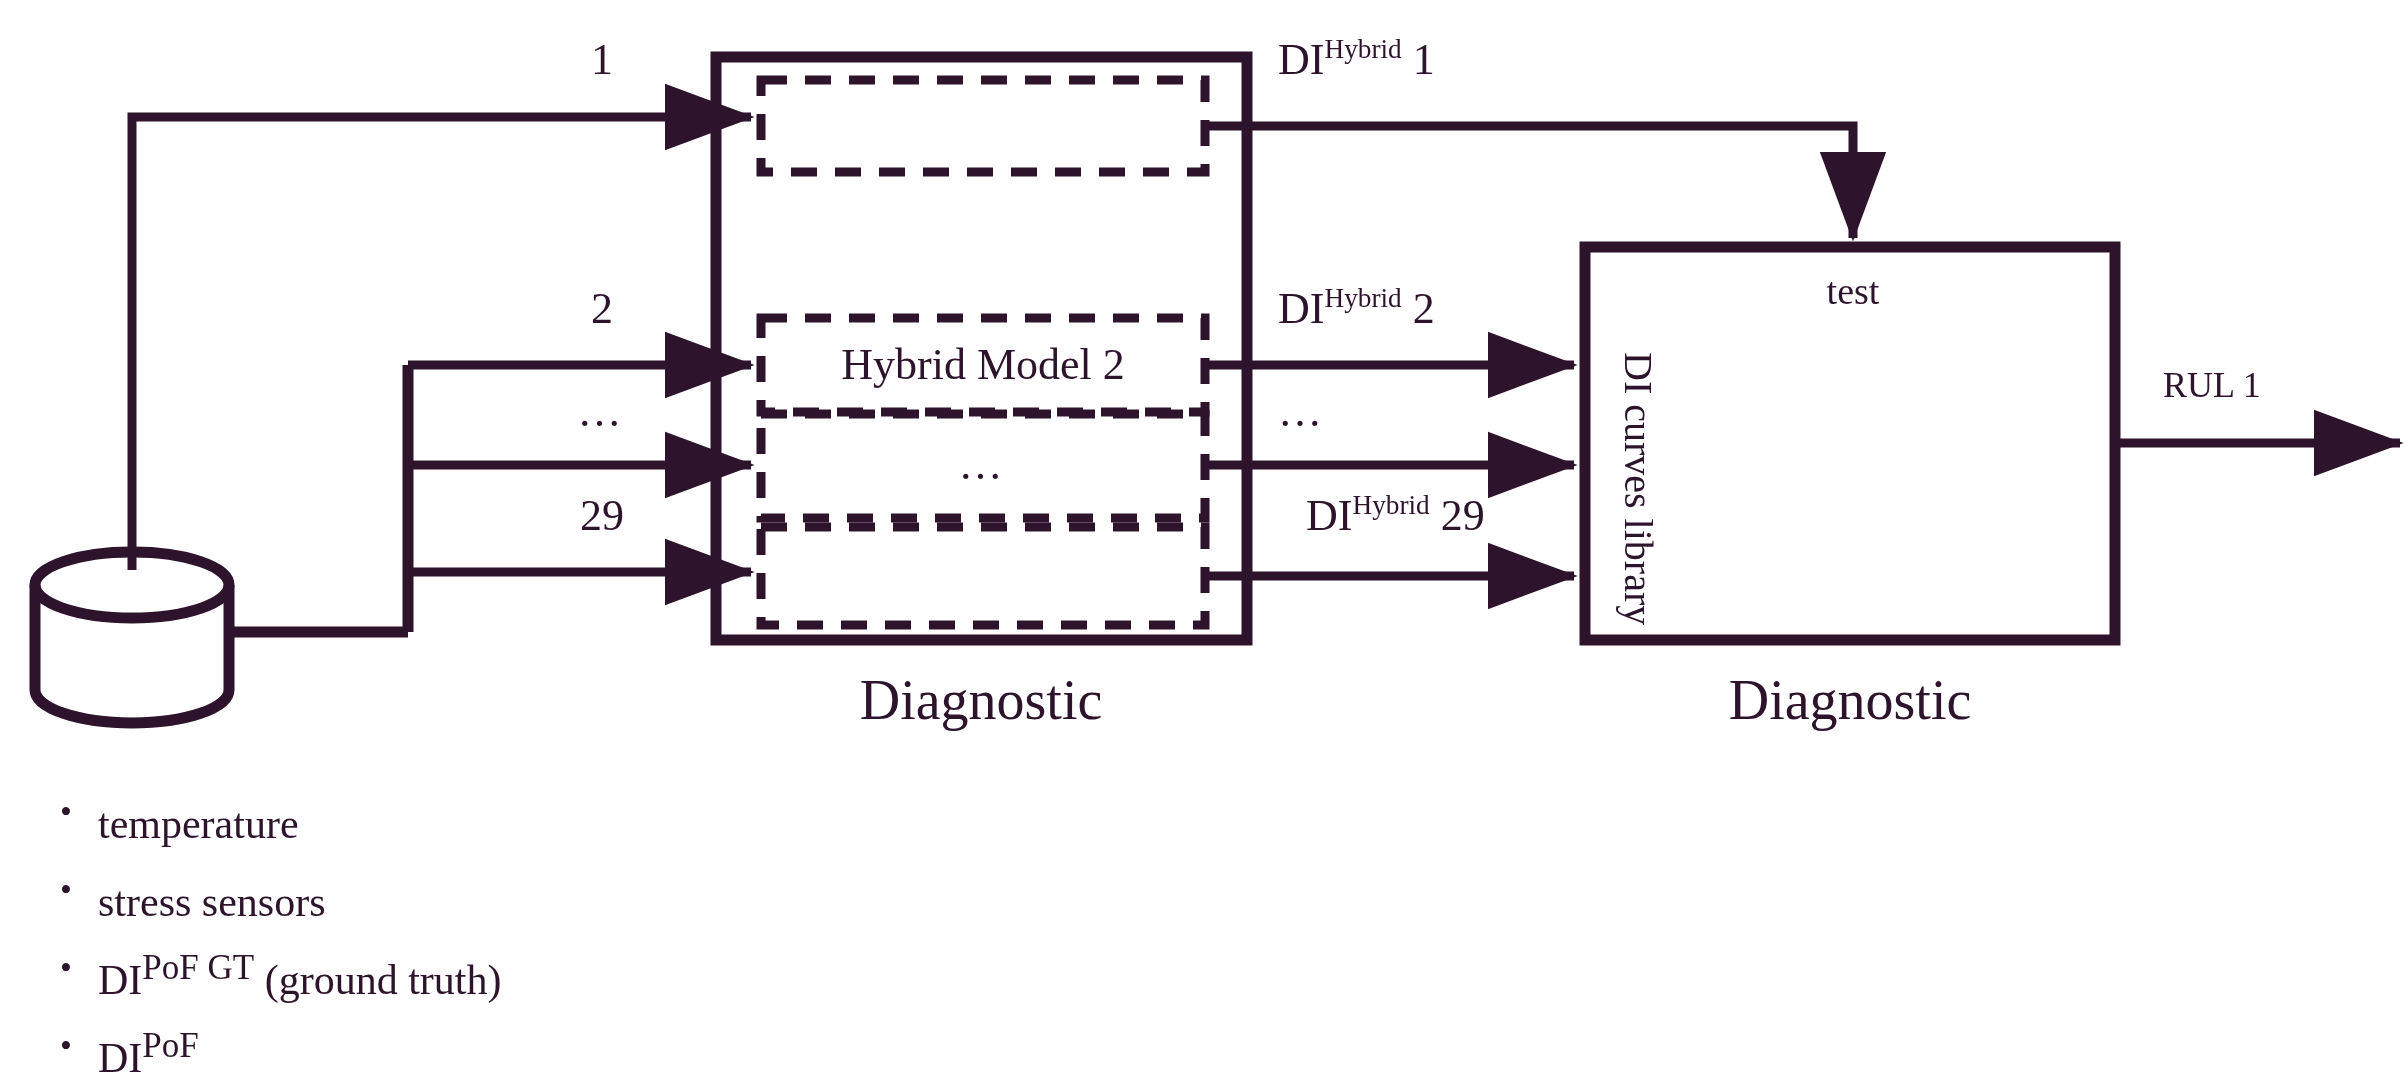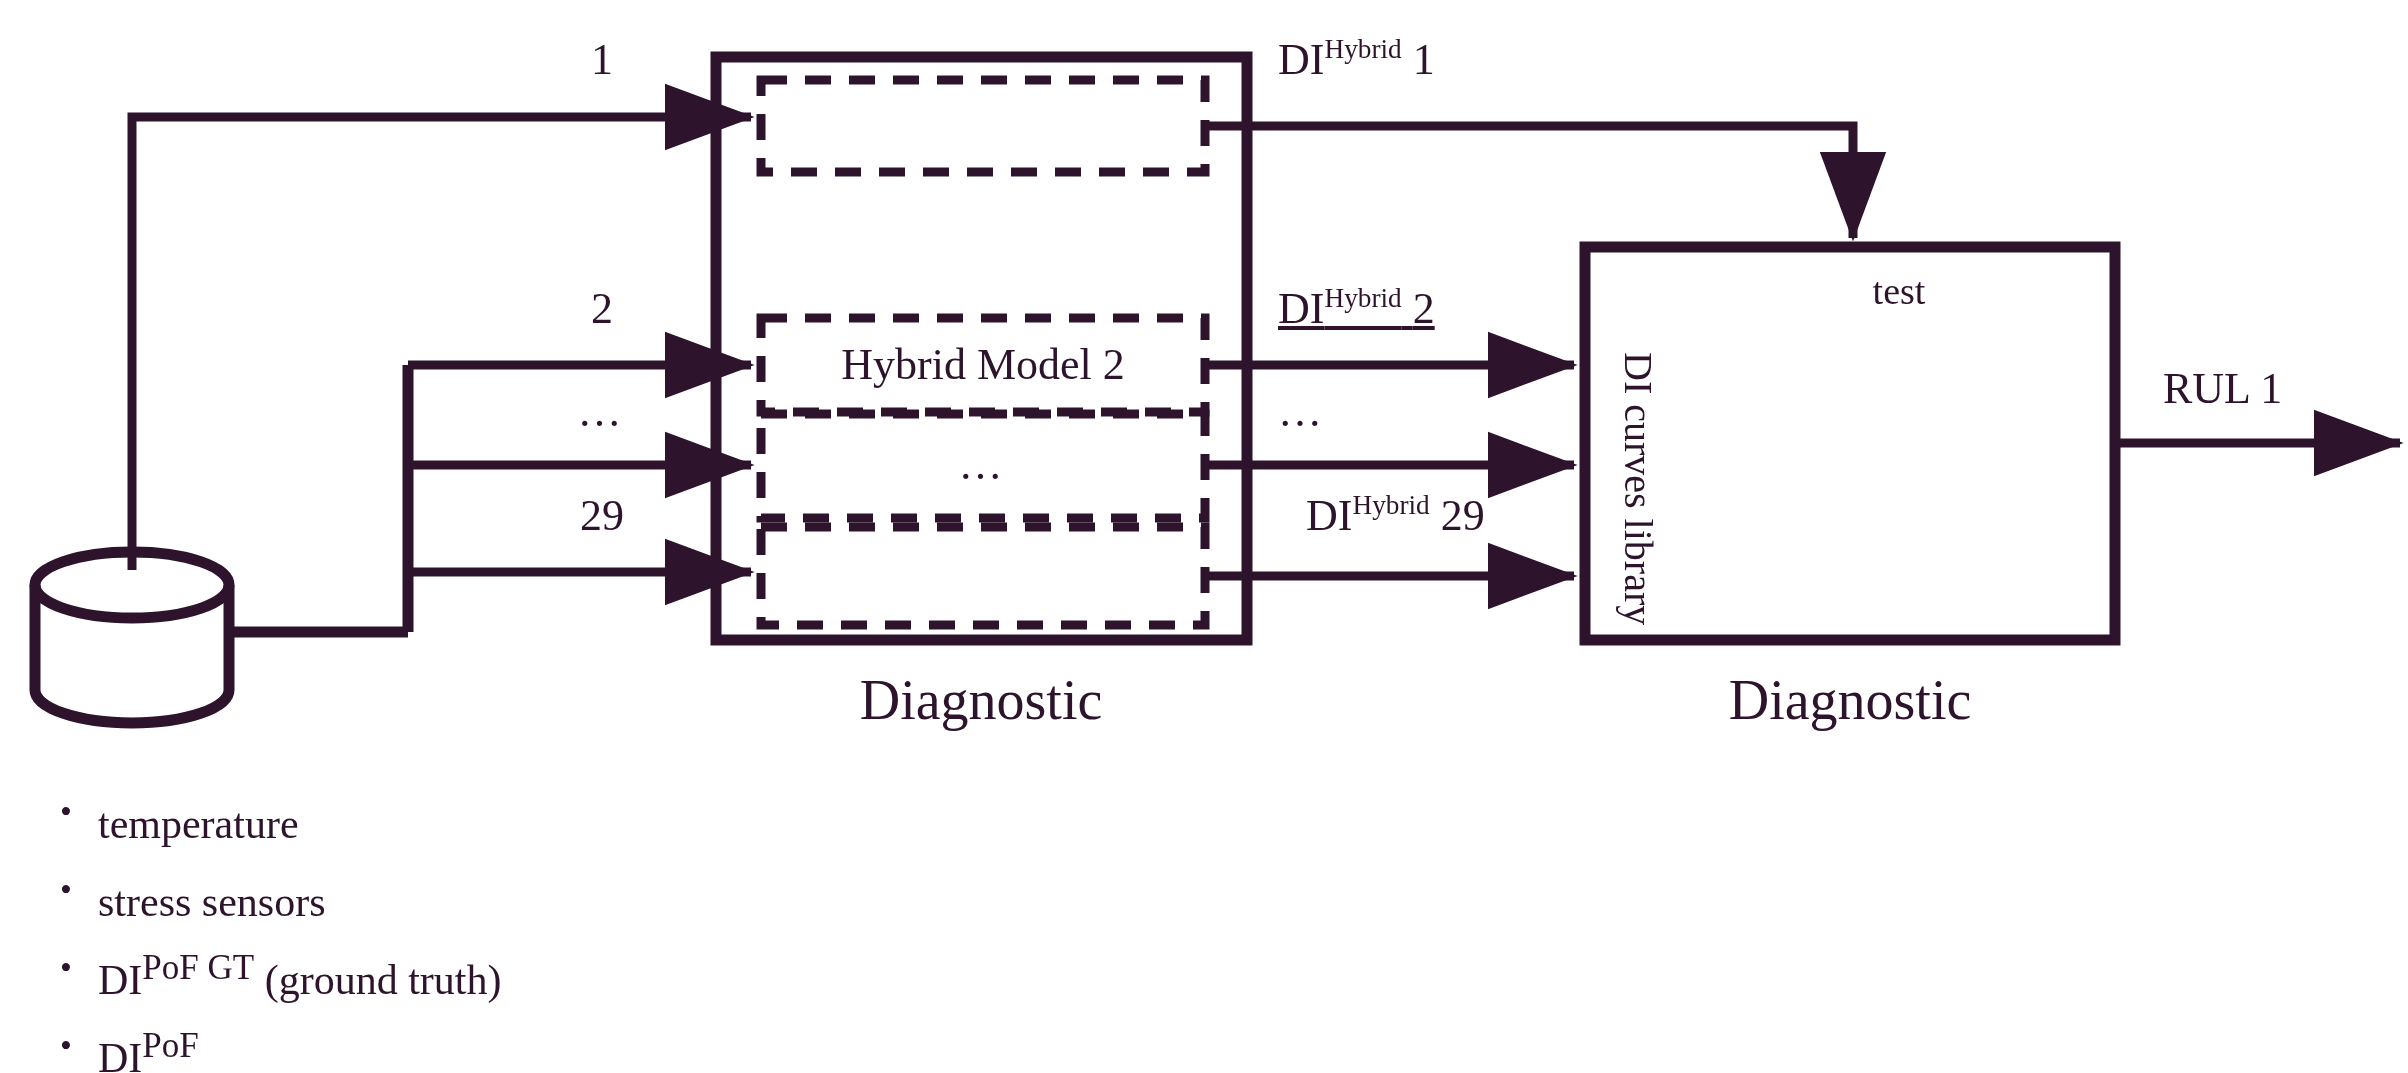--- a/index.html
+++ b/index.html
@@ -35,21 +35,21 @@
   }
   .lbl sup {
     font-size: 0.62em;
     vertical-align: super;
     line-height: 0;
   }
   .t-box-label   { font-size: 44px; }
   .t-route-num   { font-size: 44px; }
   .t-di          { font-size: 44px; }
   .t-section     { font-size: 56px; }
-  .t-rul         { font-size: 44px; }
+  .t-rul         { font-size: 36px; }
   .t-test        { font-size: 38px; }
   .t-ellipsis    { font-size: 44px; letter-spacing: 5px; }
 
   .ctr { transform: translateX(-50%); }
 
   .vert-label {
     position: absolute;
     font-size: 40px;
     transform-origin: left top;
     transform: rotate(90deg);
@@ -142,32 +142,32 @@
   <div class="lbl t-route-num ctr" style="left:602px; top:287px;">2</div>
   <div class="lbl t-ellipsis ctr" style="left:602px; top:390px;">…</div>
   <div class="lbl t-route-num ctr" style="left:602px; top:494px;">29</div>
 
   <div class="lbl t-box-label ctr" style="left:983px; top:343px;">Hybrid Model 2</div>
   <div class="lbl t-ellipsis ctr" style="left:983px; top:443px;">…</div>
 
   <div class="lbl t-di" style="left:1278px; top:38px;">
     <span>DI</span><sup>Hybrid</sup> <span>1</span>
   </div>
-  <div class="lbl t-di" style="left:1278px; top:287px;text-decoration:underline;">
+  <div class="lbl t-di" style="left:1278px; top:287px;">
     <span>DI</span><sup>Hybrid</sup> <span>2</span>
   </div>
   <div class="lbl t-ellipsis" style="left:1278px; top:390px;">…</div>
   <div class="lbl t-di" style="left:1306px; top:494px;">
     <span>DI</span><sup>Hybrid</sup> <span>29</span>
   </div>
 
   <div class="lbl t-section ctr" style="left:981px; top:672px;">Diagnostic</div>
   <div class="lbl t-section ctr" style="left:1850px; top:672px;">Diagnostic</div>
 
-  <div class="lbl t-test ctr" style="left:1853px; top:272px;margin-left:46px;">test</div>
+  <div class="lbl t-test ctr" style="left:1853px; top:272px;">test</div>
   <div class="vert-label" style="left:1662px; top:352px;">DI curves library</div>
 
   <div class="lbl t-rul" style="left:2163px; top:367px;">RUL 1</div>
 
   <div id="sim-list">
     <ul>
       <li><span>temperature</span><sup></sup><span></span></li>
       <li><span>stress sensors</span><sup></sup><span></span></li>
       <li><span>DI</span><sup>PoF GT</sup><span> (ground truth)</span></li>
       <li><span>DI</span><sup>PoF</sup><span></span></li>

